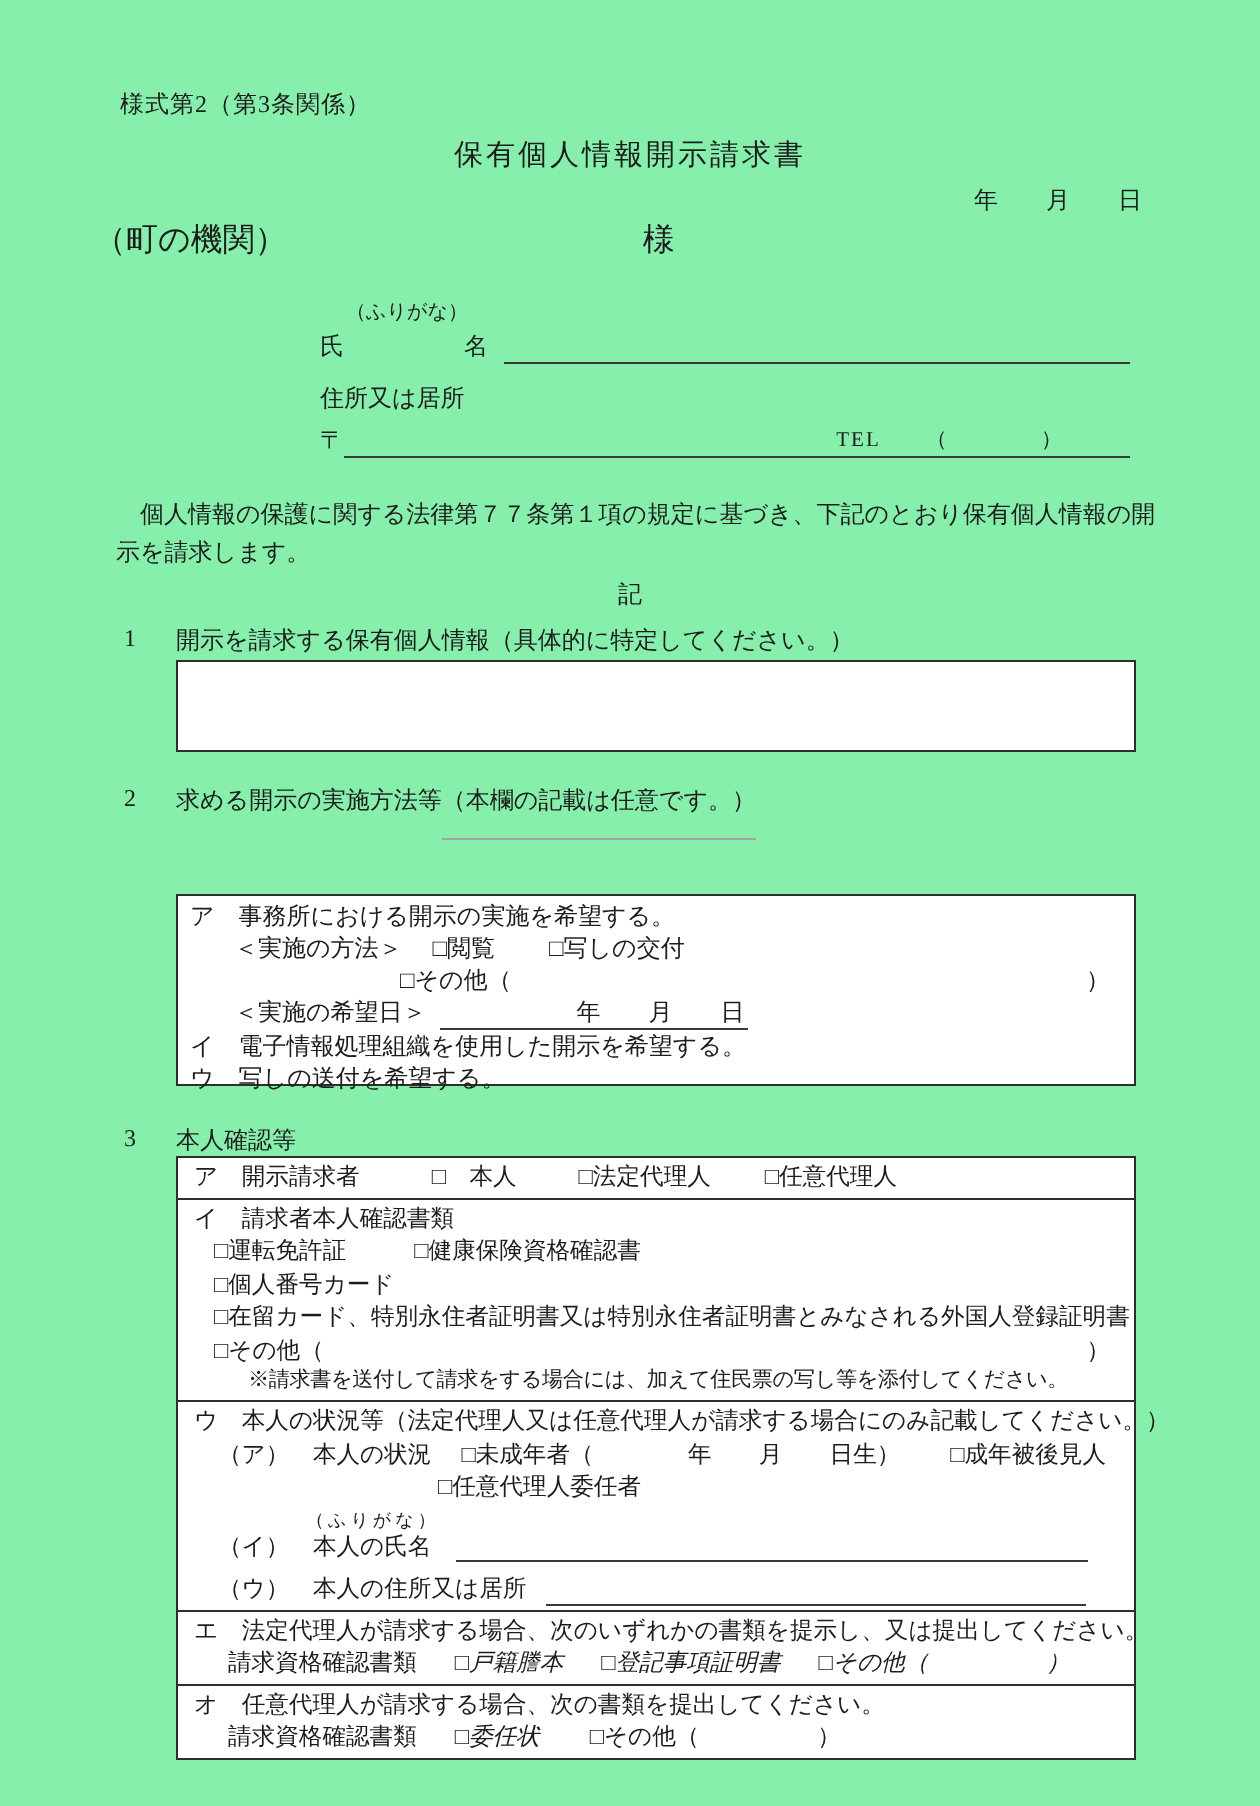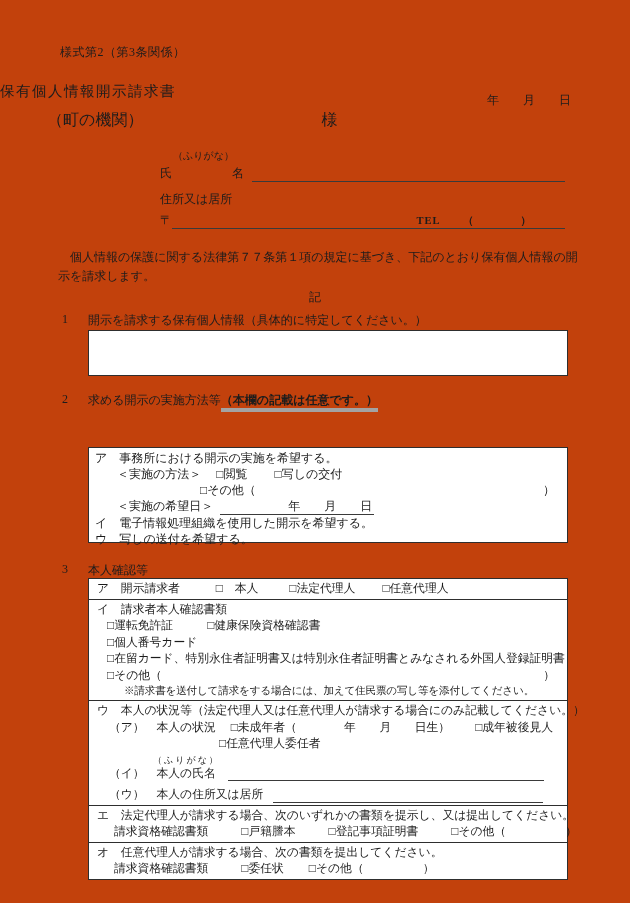--- a/index.html
+++ b/index.html
@@ -1,52 +1,52 @@
 <!DOCTYPE html>
 <html><head>
 <meta charset="utf-8">
 <style>
   * { margin:0; padding:0; box-sizing:border-box; }
   html,body { background:#e8e8e8; }
   .page {
     position:relative;
     width:630px; height:903px;
     margin:0 auto;
-    background:#c2410c;
+    background:#86efac;
     color:#1c1c1c;
     font-family:"Liberation Serif","DejaVu Serif",serif;
     font-size:12px;
     overflow:hidden;
   }
   .form-number { position:absolute; left:60px; top:44px; font-size:12px; letter-spacing:.5px; }
-  .doc-title { position:absolute; left:0; top:82px; width:100%; font-size:14.5px; letter-spacing:1.5px; }
+  .doc-title { position:absolute; left:0; top:68px; width:100%; text-align:center; font-size:14.5px; letter-spacing:1.5px; }
   .date-line { position:absolute; right:59px; top:92px; font-size:12px; }
   .agency-line { position:absolute; left:47px; top:110px; font-size:16px; }
   .agency-line .sama { margin-left:178px; }
 
   .applicant { position:absolute; left:160px; top:149px; width:405px; }
   .furigana-s { font-size:10px; margin-left:13px; }
   .name-row { display:flex; align-items:flex-end; margin-top:2px; }
   .name-label { width:84px; flex:none; display:flex; justify-content:space-between; }
   .uline { border-bottom:1px solid #3a3a3a; }
   .name-row .uline { flex:1; margin-left:8px; height:16px; }
   .addr-label { margin-top:9px; }
   .postal-row { display:flex; align-items:flex-end; margin-top:4px; }
-  .postal-row .uline { flex:1; height:16px; display:flex; justify-content:flex-end; align-items:flex-end; padding-right:33px;font-weight:bold; }
+  .postal-row .uline { flex:1; height:16px; display:flex; justify-content:flex-end; padding-right:33px; }
   .tel-text { font-size:10.5px; letter-spacing:1px; }
 
   .preamble { position:absolute; left:58px; top:248px; width:560px; line-height:19px; }
   .ki-heading { position:absolute; left:0; top:289px; width:100%; text-align:center; }
 
   .item-head { position:absolute; display:flex; font-size:12px; }
   .item-num { width:26px; flex:none; }
   #item1-head { left:62px; top:312px; }
   #item2-head { left:62px; top:392px; }
   #item3-head { left:62px; top:562px; }
-  .u-note { border-bottom:4px solid #a3a3a3; padding-bottom:1px;font-weight:bold; }
+  .u-note { border-bottom:1px solid #a3a3a3; padding-bottom:12px; }
 
   .entry-box { position:absolute; left:88px; border:1px solid #2e2e2e; background:#fff; }
   #box1 { top:330px; width:480px; height:46px; }
 
   .instruction { position:absolute; left:58px; top:411px; width:560px; line-height:18px; }
 
   #box2 { top:447px; width:480px; height:96px; padding:2px 8px 0 6px; line-height:16px; }
   #box2 .bl { white-space:nowrap; }
   .pl22 { padding-left:22px; }
   .other-line { display:flex; padding-left:105px; }
@@ -55,21 +55,21 @@
 
   .table3 { position:absolute; left:88px; top:578px; width:480px; border:1px solid #2e2e2e; background:#fff; font-size:11.8px; }
   .t-row { border-top:1px solid #2e2e2e; padding:1px 6px 2px 8px; line-height:16.5px; }
   .t-row:first-child { border-top:none; }
   .t-row .nw { white-space:nowrap; }
   .row-a-line span { display:inline-block; }
   .opt-ml33 { margin-left:33px;text-align:right; }
   .opt-ml28 { margin-left:28px; }
   .opt-ml24 { margin-left:24px; }
   .opt-ml22 { margin-left:22px; }
-  .opt-ml18 { margin-left:30px; }
+  .opt-ml18 { margin-left:16px;font-style:italic; }
   .opt-ml12 { margin-left:12px; }
   .docs-line { padding-left:10px; display:flex;gap:12px; }
   .docs-line .close { margin-left:auto; padding-right:6px; }
   .t-note { font-size:10.6px; line-height:15px; letter-spacing:-.2px;text-align:center; }
   .sub-line { padding-left:12px; }
   .sub-opt3 { padding-left:122px; }
   .furigana-t { font-size:9px; letter-spacing:2px; padding-left:56px; line-height:10px; margin-top:3px; }
   .sub-flex { display:flex; align-items:flex-end; padding-left:12px; }
   .w316 { width:316px; margin-left:12px; height:15px; flex:none; }
   .w270 { width:270px; margin-left:10px; height:15px; flex:none; }

